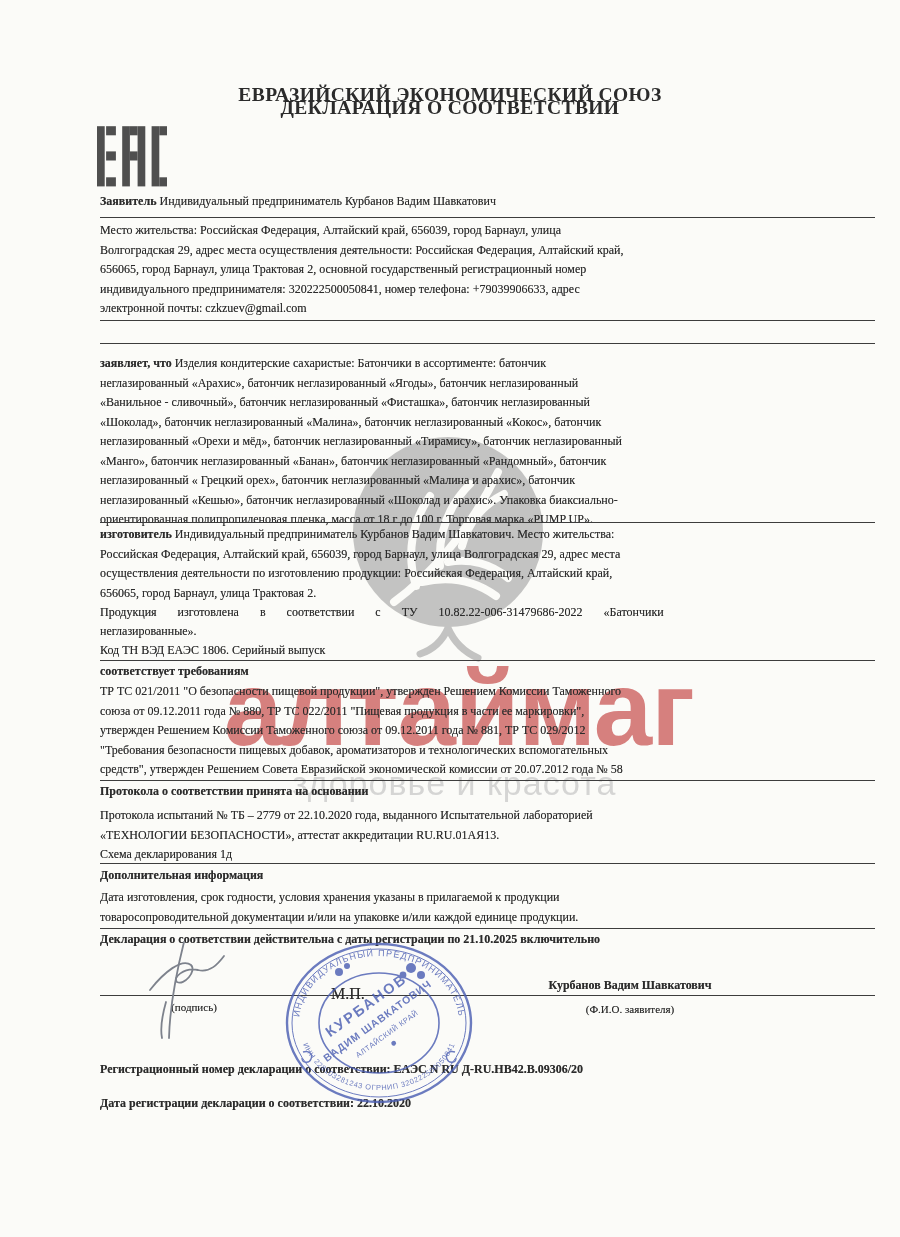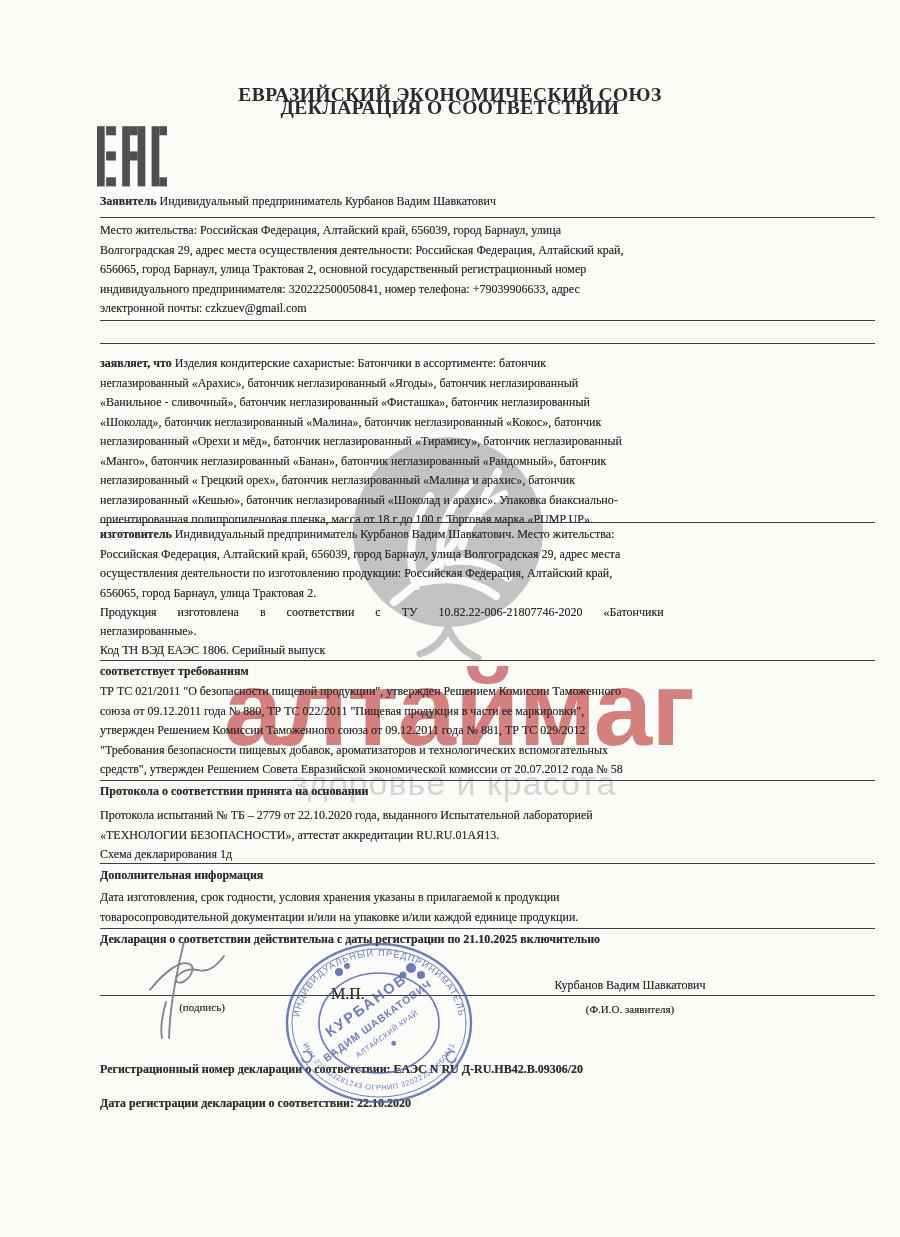--- a/index.html
+++ b/index.html
@@ -8,21 +8,21 @@
   .page{position:absolute;inset:0;}
   .abs{position:absolute;}
   .txt{font-size:12px;line-height:19.5px;text-shadow:0 0 .5px rgba(45,45,45,.55);}
   .para{white-space:pre-line;}
   .b{font-weight:700;}
   .content{left:100px;width:775px;}
   .title{left:0;width:900px;text-align:center;font-weight:700;font-size:19.5px;letter-spacing:.4px;}
   .rule{left:100px;width:775px;border-top:1.6px solid #3d3d3d;height:0;}
   .just{word-spacing:18px;}
   .small{font-size:11px;line-height:13px;text-align:center;}
-  .center{text-align:center;}
+  .center{text-align:center;font-weight:bold;}
   .wm-brand{font-family:"Liberation Sans","DejaVu Sans",sans-serif;font-weight:700;
             font-size:105px;line-height:1;color:#b91c1c;opacity:.55;letter-spacing:-1px;}
   .wm-tag{font-family:"Liberation Sans","DejaVu Sans",sans-serif;font-weight:400;
           font-size:34px;line-height:1;color:#c9c9c9;opacity:.75;letter-spacing:1px;}
   .z1{z-index:1}.z2{z-index:2}.z3{z-index:3}.z4{z-index:4}
   svg{display:block;}
 </style>
 </head>
 <body>
 
@@ -92,21 +92,21 @@
 ориентированная полипропиленовая пленка, масса от 18 г до 100 г. Торговая марка «PUMP UP».</span>
   </div>
   <div class="abs rule z2" style="top:522px;"></div>
 
   <div class="abs z2 content txt" style="top:525px;">
     <span class="b">изготовитель</span><span class="para"> Индивидуальный предприниматель Курбанов Вадим Шавкатович. Место жительства:
 Российская Федерация, Алтайский край, 656039, город Барнаул, улица Волгоградская 29, адрес места
 осуществления деятельности по изготовлению продукции: Российская Федерация, Алтайский край,
 656065, город Барнаул, улица Трактовая 2.</span>
   </div>
-  <div class="abs z2 content txt just" style="top:603px;">Продукция изготовлена в соответствии с ТУ 10.82.22-006-21807746-2020 «Батончики</div>
+  <div class="abs z2 content txt just" style="top:603px;">Продукция изготовлена в соответствии с ТУ 10.82.22-006-31479686-2022 «Батончики</div>
   <div class="abs z2 content txt" style="top:622px;">неглазированные».</div>
   <div class="abs z2 content txt" style="top:641px;">Код ТН ВЭД ЕАЭС 1806. Серийный выпуск</div>
   <div class="abs rule z2" style="top:660px;"></div>
 
   <div class="abs z2 content txt b" style="top:662px;">соответствует требованиям</div>
   <div class="abs z2 content txt para" style="top:682px;">ТР ТС 021/2011 "О безопасности пищевой продукции", утвержден Решением Комиссии Таможенного
 союза от 09.12.2011 года № 880, ТР ТС 022/2011 "Пищевая продукция в части ее маркировки",
 утвержден Решением Комиссии Таможенного союза от 09.12.2011 года № 881, ТР ТС 029/2012
 "Требования безопасности пищевых добавок, ароматизаторов и технологических вспомогательных
 средств", утвержден Решением Совета Евразийской экономической комиссии от 20.07.2012 года № 58</div>
@@ -129,21 +129,21 @@
     <svg width="130" height="108" viewBox="0 0 130 108">
       <g stroke="#7d828c" stroke-width="1.8" fill="none" stroke-linecap="round">
         <path d="M46,4 C40,28 32,62 31,100"></path>
         <path d="M12,52 C26,34 44,20 53,27 C59,33 46,48 39,44 C34,40 46,29 60,32 C72,35 80,26 86,18"></path>
         <path d="M28,64 C24,78 22,90 24,100"></path>
       </g>
     </svg>
   </div>
 
   <div class="abs rule z2" style="top:995px;"></div>
-  <div class="abs z2 txt small" style="left:132px;top:1001px;width:140px;">(подпись)</div>
+  <div class="abs z2 txt small" style="left:124px;top:1001px;width:140px;">(подпись)</div>
   <div class="abs z2 txt" style="left:331px;top:984px;font-size:16px;">М.П.</div>
   <div class="abs z2 txt center" style="left:470px;top:976px;width:320px;">Курбанов Вадим Шавкатович</div>
   <div class="abs z2 txt small" style="left:470px;top:1003px;width:320px;">(Ф.И.О. заявителя)</div>
 
   <div class="abs z4" style="left:283px;top:942px;opacity:.82;">
     <svg width="192" height="162" viewBox="0 0 192 162" font-family="Liberation Sans, DejaVu Sans, sans-serif" fill="#4c5fb3">
       <ellipse cx="96" cy="81" rx="92" ry="79" fill="none" stroke="#4c5fb3" stroke-width="2.4"></ellipse>
       <ellipse cx="96" cy="81" rx="87" ry="74" fill="none" stroke="#4c5fb3" stroke-width="1"></ellipse>
       <ellipse cx="96" cy="81" rx="60" ry="50" fill="none" stroke="#4c5fb3" stroke-width="1.6"></ellipse>
       <path id="st-top" d="M 16,81 A 80,67 0 0 1 176,81" fill="none"></path>

